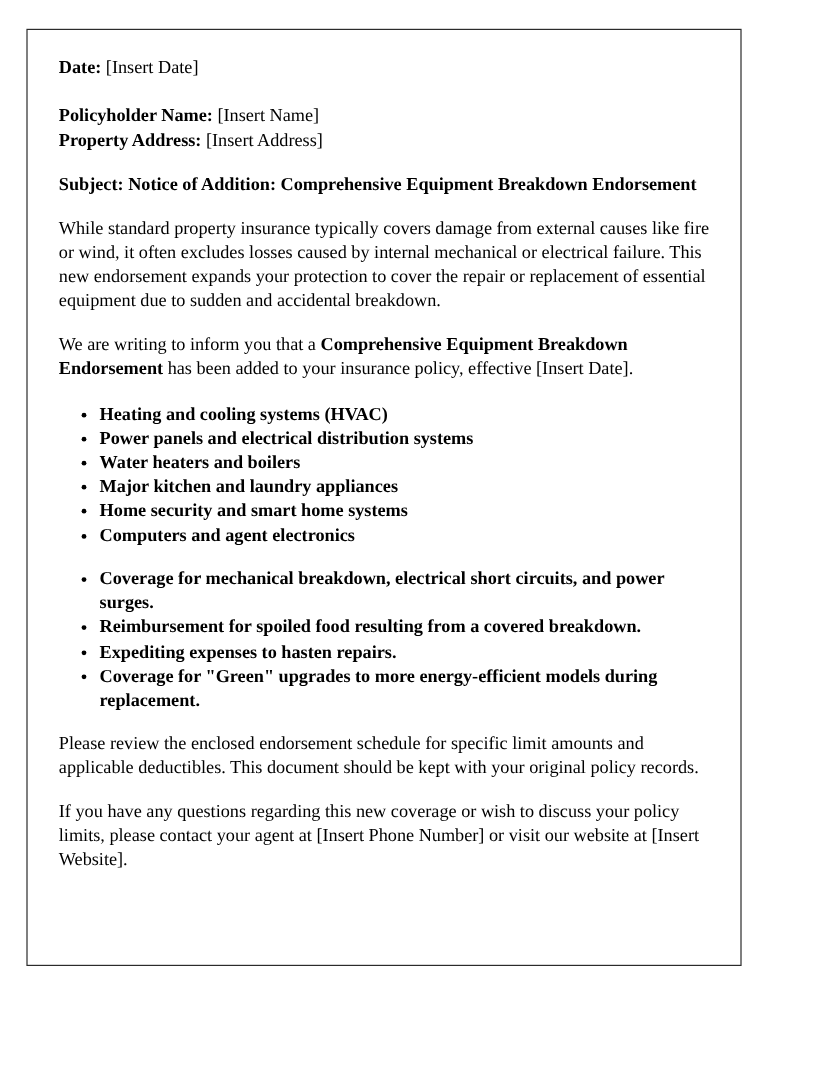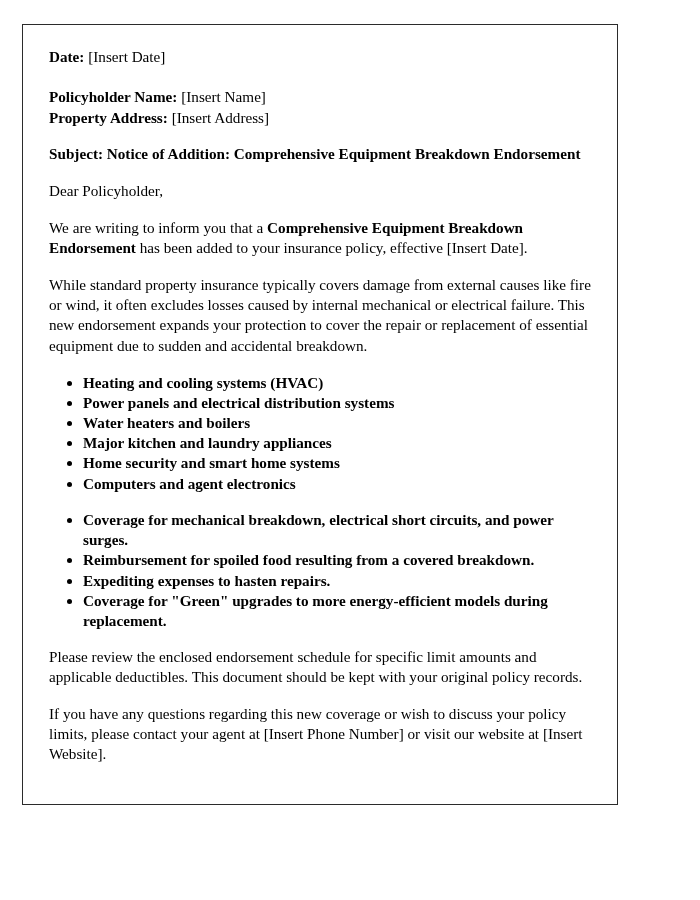--- a/index.html
+++ b/index.html
@@ -92,27 +92,26 @@
         <span>[Insert Name]</span>
       </p>
       <p class="field-line">
         <span class="label-bold">Property Address:</span>
         <span>[Insert Address]</span>
       </p>
     </div>
 
     <p class="subject-line">Subject: Notice of Addition: Comprehensive Equipment Breakdown Endorsement</p>
 
-    <p class="salutation">Dear Policyholder,</p>
+
+    <p class="para">While standard property insurance typically covers damage from external causes like fire or wind, it often excludes losses caused by internal mechanical or electrical failure. This new endorsement expands your protection to cover the repair or replacement of essential equipment due to sudden and accidental breakdown.</p>
 
     <p class="para">
       <span>We are writing to inform you that a </span><strong>Comprehensive Equipment Breakdown Endorsement</strong><span> has been added to your insurance policy, effective [Insert Date].</span>
     </p>
-
-    <p class="para">While standard property insurance typically covers damage from external causes like fire or wind, it often excludes losses caused by internal mechanical or electrical failure. This new endorsement expands your protection to cover the repair or replacement of essential equipment due to sudden and accidental breakdown.</p>
 
 
     <ul class="doc-list">
       <li>Heating and cooling systems (HVAC)</li>
       <li>Power panels and electrical distribution systems</li>
       <li>Water heaters and boilers</li>
       <li>Major kitchen and laundry appliances</li>
       <li>Home security and smart home systems</li>
       <li>Computers and agent electronics</li>
     </ul>

